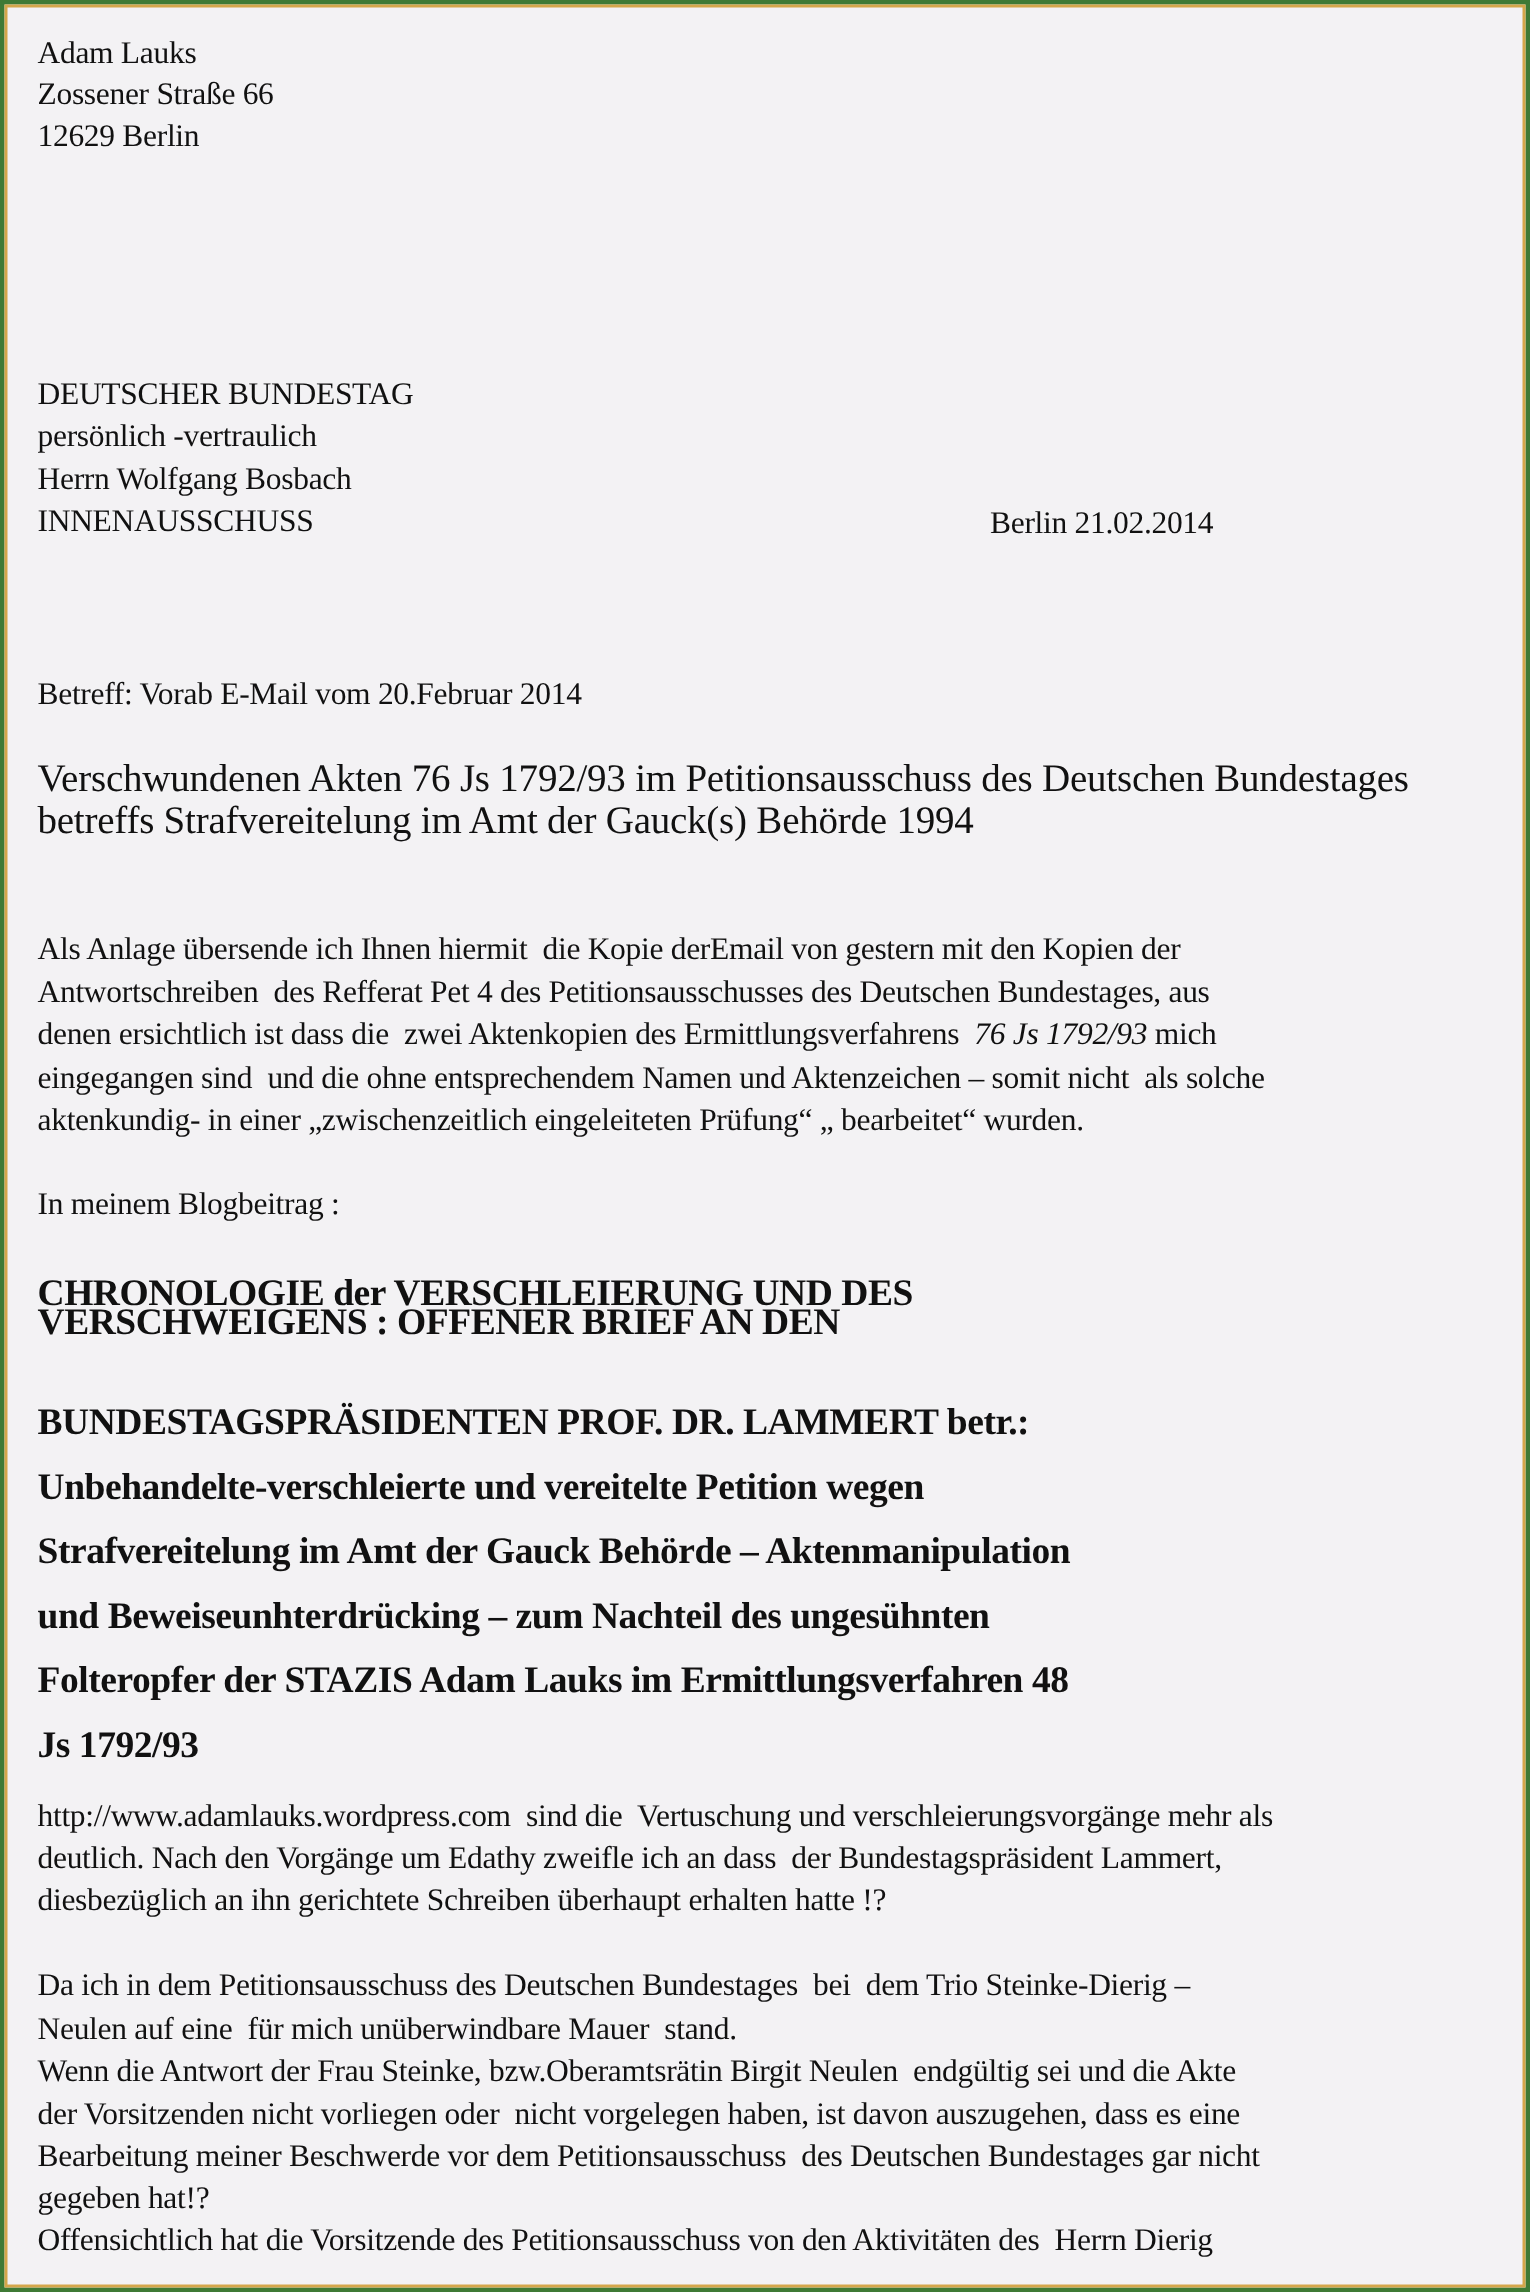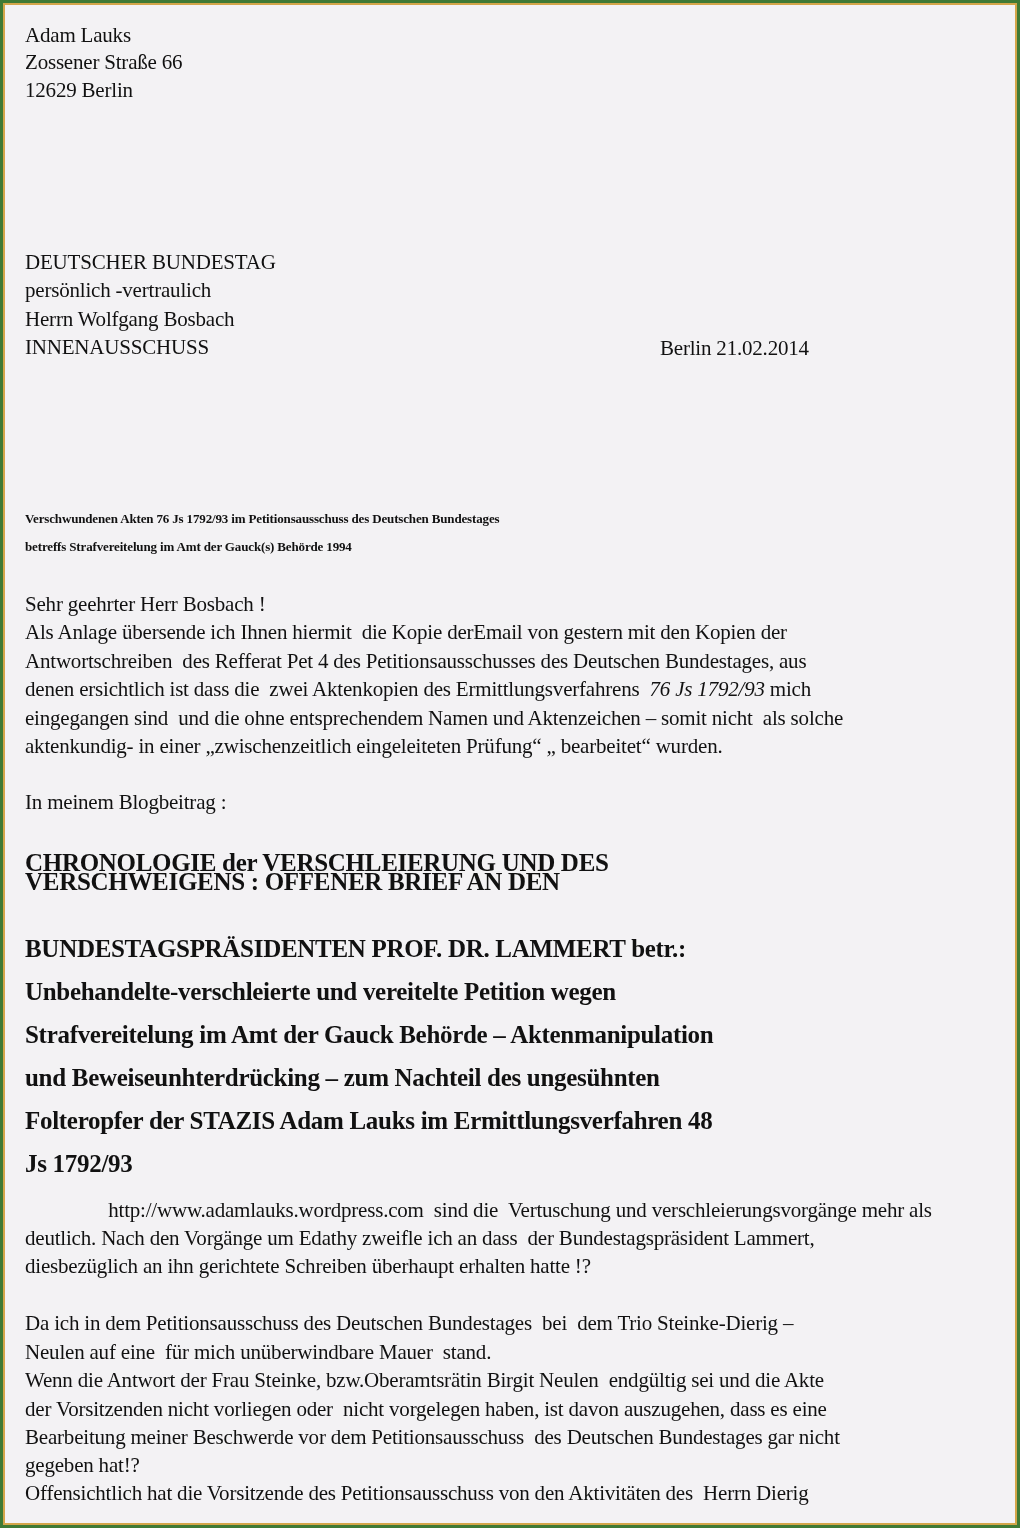--- a/index.html
+++ b/index.html
@@ -23,23 +23,22 @@
       position: absolute;
       left: 0; top: 0; width: 1020px; height: 1528px;
     }
     .ln {
       position: absolute;
       left: 25px;
       white-space: pre;
       font-size: 21px;
       line-height: 28px;
       letter-spacing: -0.2px;
-      text-align: center;
     }
-    .bold { font-weight: bold; font-size: 13px; letter-spacing: -0.15px; }
+    .bold { font-weight: normal; font-size: 26px; letter-spacing: -0.15px; }
     .big {
       font-size: 25px;
       line-height: 43px;
       letter-spacing: -0.3px;
       font-weight: bold;
     }
     .link { }
     .it { font-style: italic; }
   </style>
 </head>
@@ -57,27 +56,27 @@
 
   <div>
     <div class="ln" style="top:248px">DEUTSCHER BUNDESTAG</div>
     <div class="ln" style="top:276px">persönlich -vertraulich</div>
     <div class="ln" style="top:305px">Herrn Wolfgang Bosbach</div>
     <div class="ln" style="top:333px">INNENAUSSCHUSS</div>
   </div>
 
   <div class="ln" style="top:334px; left:660px">Berlin 21.02.2014</div>
 
+  <div class="ln" style="top:448px">Betreff: Vorab E-Mail vom 20.Februar 2014</div>
 
   <div>
     <div class="ln bold" style="top:505px">Verschwundenen Akten 76 Js 1792/93 im Petitionsausschuss des Deutschen Bundestages</div>
     <div class="ln bold" style="top:533px">betreffs Strafvereitelung im Amt der Gauck(s) Behörde 1994</div>
   </div>
 
-  <div class="ln" style="top:590px">Sehr geehrter Herr Bosbach !</div>
 
   <div>
     <div class="ln" style="top:618px">Als Anlage übersende ich Ihnen hiermit  die Kopie derEmail von gestern mit den Kopien der</div>
     <div class="ln" style="top:647px">Antwortschreiben  des Refferat Pet 4 des Petitionsausschusses des Deutschen Bundestages, aus</div>
     <div class="ln" style="top:675px"><span>denen ersichtlich ist dass die  zwei Aktenkopien des Ermittlungsverfahrens  </span><span class="it">76 Js 1792/93</span><span> mich</span></div>
     <div class="ln" style="top:704px">eingegangen sind  und die ohne entsprechendem Namen und Aktenzeichen – somit nicht  als solche</div>
     <div class="ln" style="top:732px">aktenkundig- in einer „zwischenzeitlich eingeleiteten Prüfung“ „ bearbeitet“ wurden.</div>
   </div>
 
   <div class="ln" style="top:788px">In meinem Blogbeitrag :</div>

